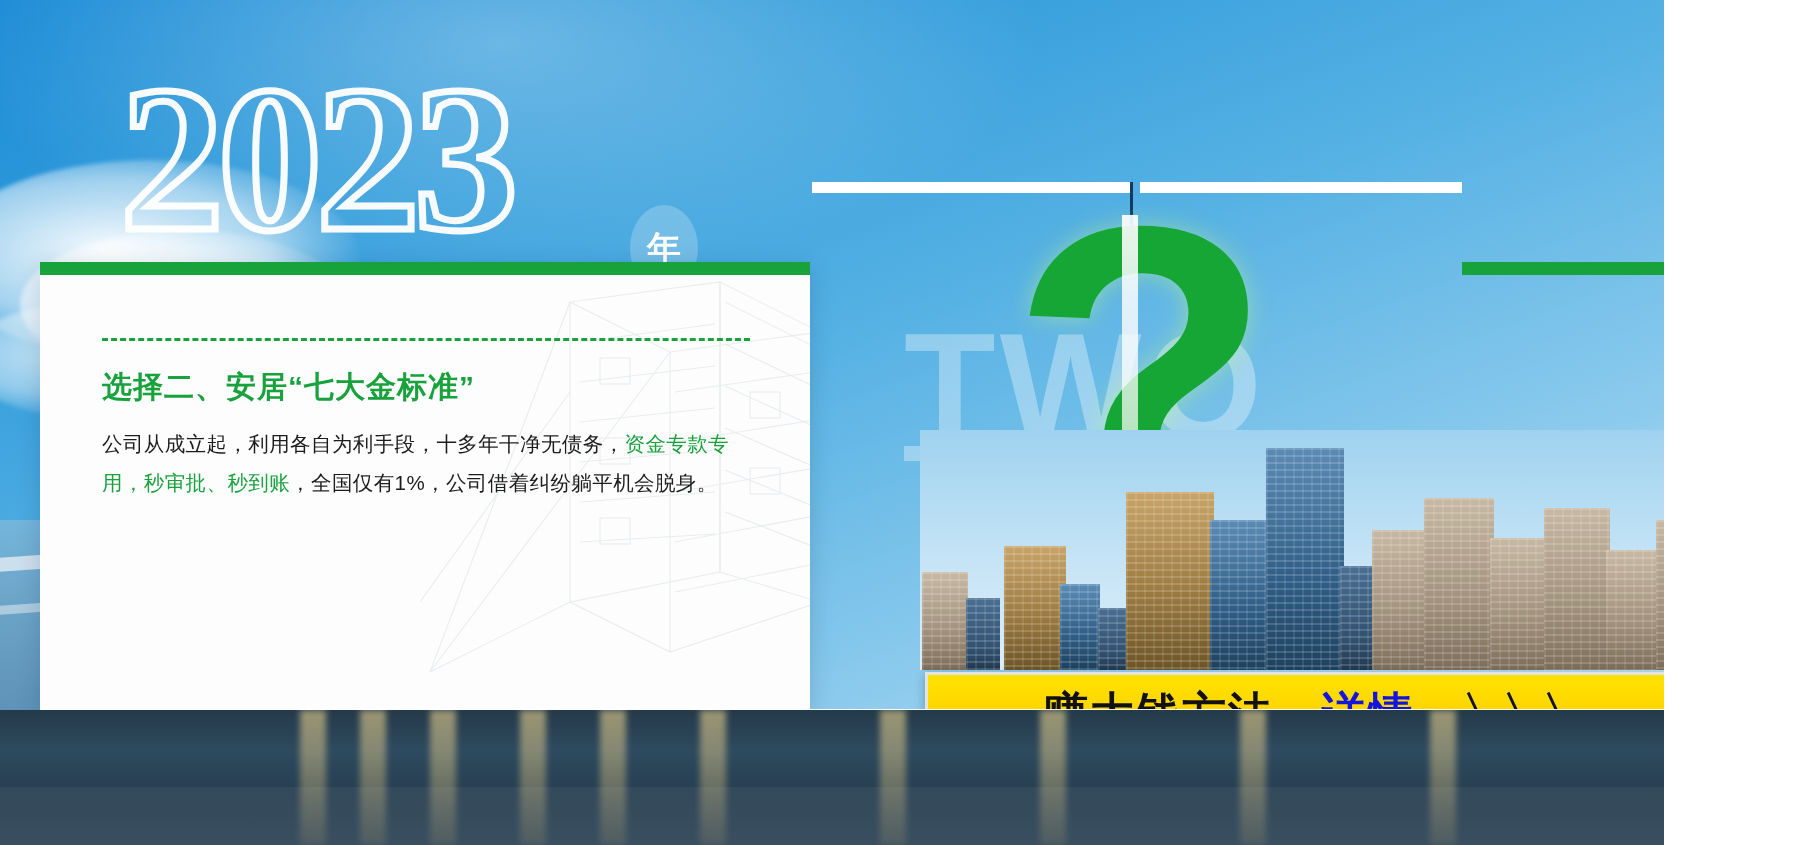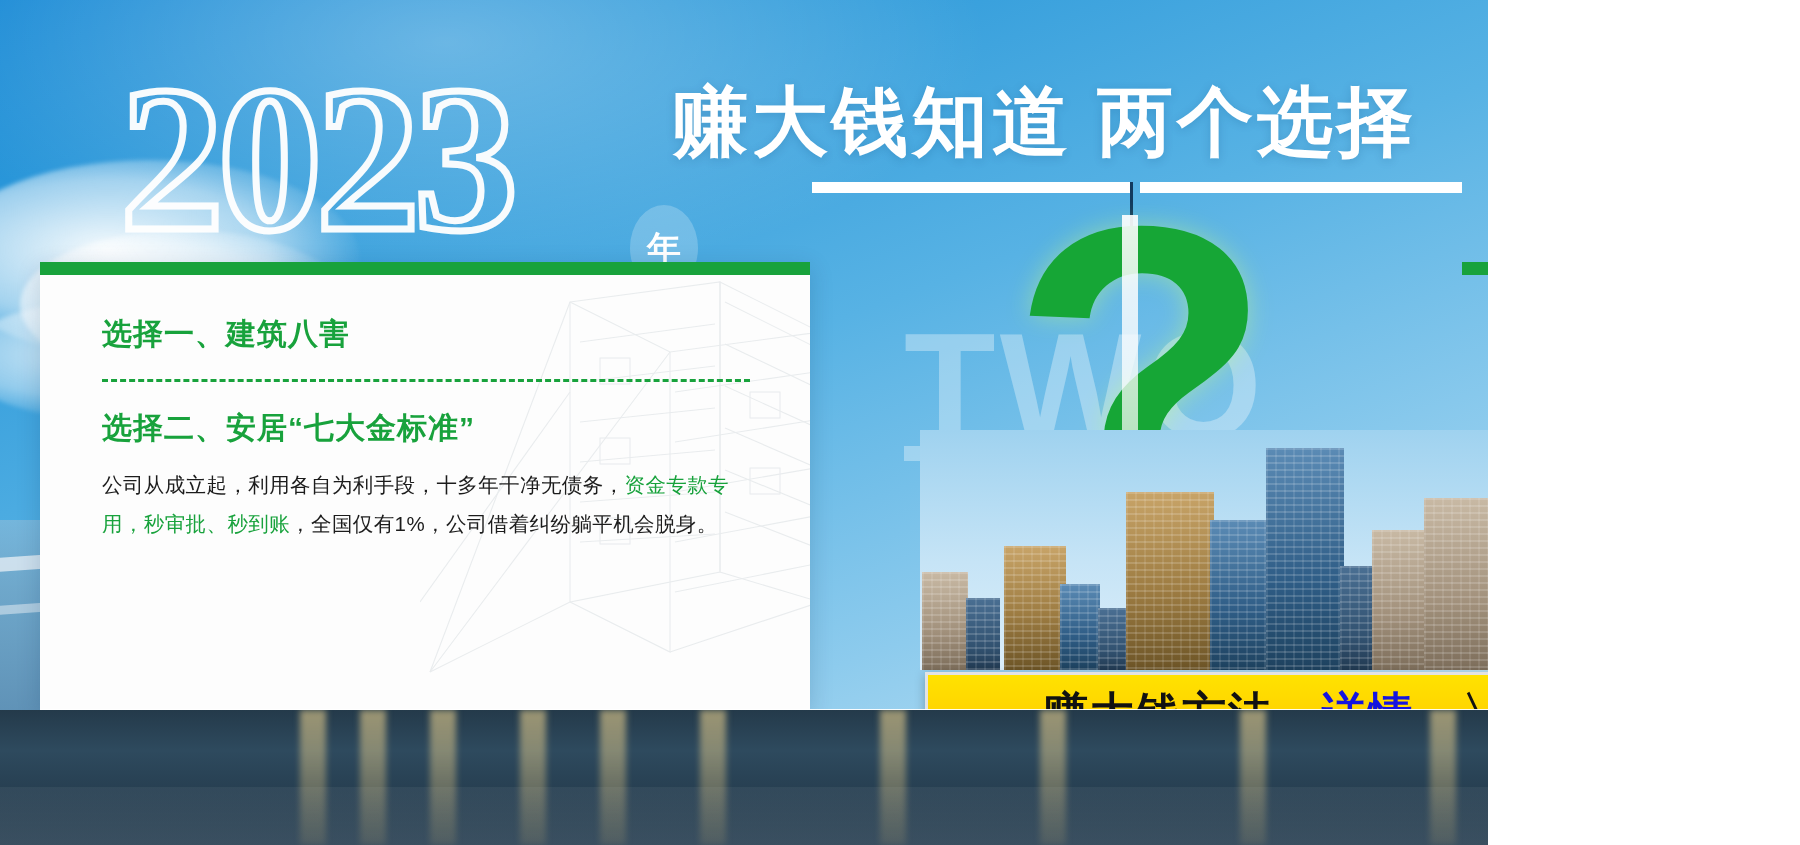--- a/index.html
+++ b/index.html
@@ -1,20 +1,20 @@
 <!DOCTYPE html>
 <html><head>
 <meta charset="utf-8">
 <style>
   html,body{margin:0;padding:0;background:#fff;}
   body{font-family:"Liberation Sans","DejaVu Sans",sans-serif;}
 
   #poster{
     position:relative;
-    width:1488px;height:845px;
+    width:1664px;height:845px;
     overflow:hidden;
     background:#2b8fd8;
   }
 
   
   .sky{
     position:absolute;inset:0;
     background:
       radial-gradient(ellipse 900px 400px at 30% 5%, rgba(255,255,255,.30) 0%, rgba(255,255,255,0) 60%),
       linear-gradient(160deg,#1b8bd6 0%,#2e9ada 18%,#57b2e4 45%,#8dcbed 70%,#b9dff3 88%,#cfe9f7 100%);
@@ -216,21 +216,20 @@
   <div class="cloud c1"></div>
   <div class="cloud c2"></div>
   <div class="cloud c3"></div>
   <div class="bridge"></div>
 
   <div class="year-wrap">
     <span class="year-num">2023</span>
     <span class="year-badge">年</span>
   </div>
 
-  <div class="headline">赚大钱知道 两个选择</div>
   <div class="rule-left"></div>
   <div class="rule-right"></div>
   <div class="rule-tick"></div>
 
   <div class="wm wm1">TWO</div>
   <div class="wm wm2">CHOICES</div>
 
   <div class="qmark">?</div>
   <div class="q-slot"></div>
 
@@ -294,21 +293,20 @@
         <rect x="330" y="196" width="30" height="26"></rect>
         <path d="M10 400 L150 30"></path>
           <path d="M10 400 L250 80"></path>
           <path d="M10 400 L150 330"></path>
         <path d="M0 330 L150 120"></path>
       </g>
     </svg>
 
     <div class="card-inner">
 
-      <h2 class="sec-title">选择一、建筑八害</h2>
 
       <div class="divider"></div>
 
       <h2 class="sec-title">选择二、安居“七大金标准”</h2>
       <p class="sec-body">
         <span>公司从成立起，利用各自为利手段，十多年干净无债务，</span><span class="hl">资金专款专用，秒审批、秒到账</span><span>，全国仅有1%，公司借着纠纷躺平机会脱身。</span>
       </p>
 
     </div>
   </div>

